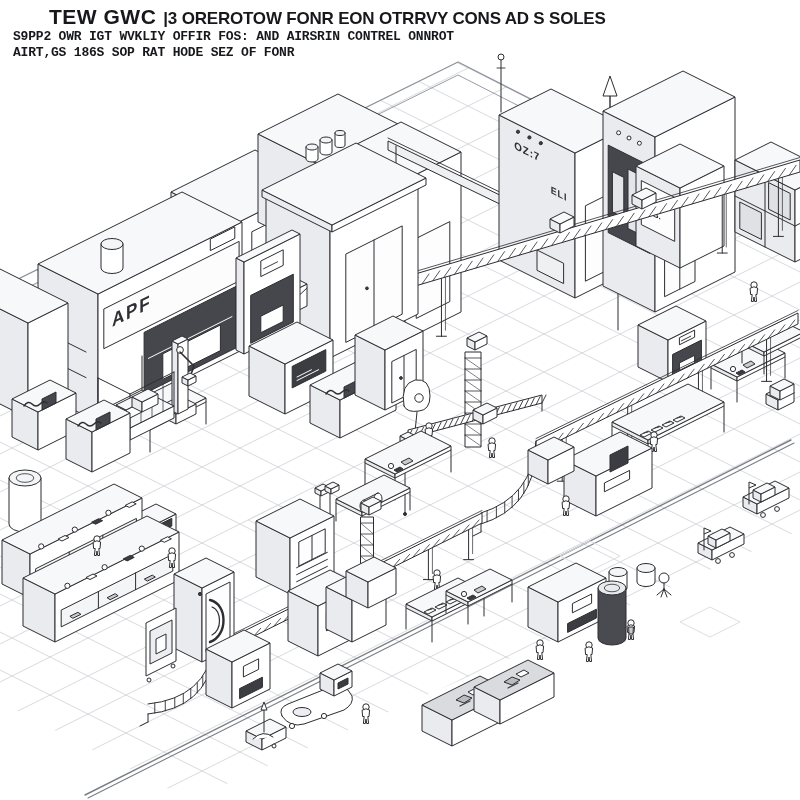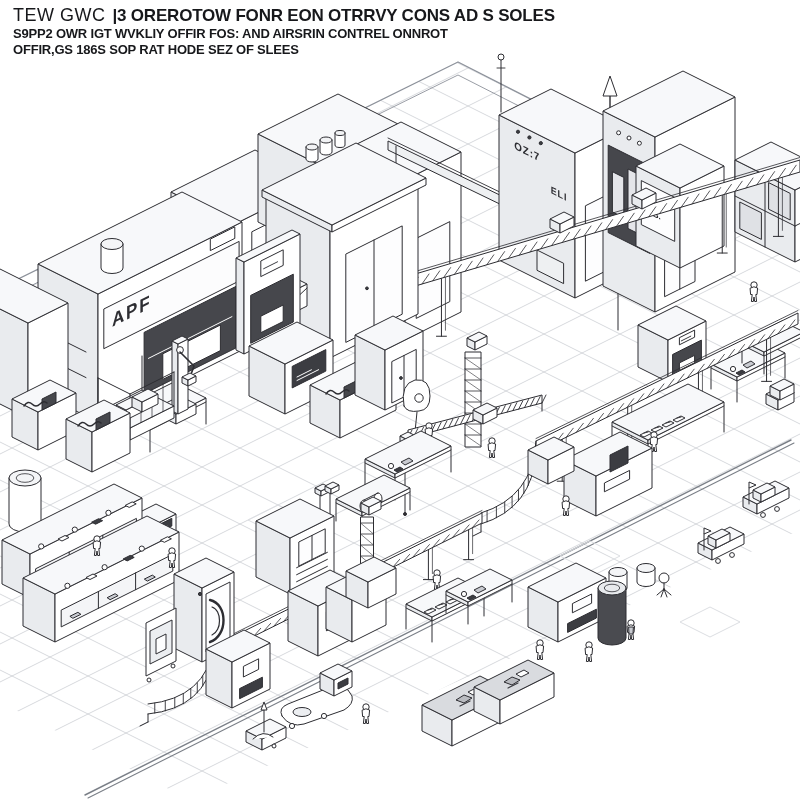--- a/index.html
+++ b/index.html
@@ -1,35 +1,35 @@
 <!DOCTYPE html>
 <html><head>
 <meta charset="utf-8">
 <style>
   html,body{margin:0;padding:0;background:#ffffff;}
   .stage{position:relative;width:800px;height:800px;background:#ffffff;overflow:hidden;
          font-family:"Liberation Sans",sans-serif;}
   #iso{position:absolute;left:0;top:0;}
   .title{position:absolute;left:13px;top:5px;color:#17181b;z-index:2;line-height:1.15;}
   .l1{display:flex;align-items:baseline;}
-  .brand{font-size:18px;font-weight:400;letter-spacing:.5px;}
+  .brand{font-size:21px;font-weight:700;letter-spacing:.5px;margin-left:36px;}
   .rest{font-size:17px;font-weight:700;letter-spacing:-.2px;margin-left:7px;}
-  .l2,.l3{font-size:13px;font-weight:700;letter-spacing:-.2px;margin-top:1px;}
+  .l2,.l3{font-size:13px;font-weight:700;letter-spacing:-.2px;margin-top:1px;font-family:Liberation Mono, monospace;}
 </style>
 </head>
 <body>
 
 <div class="stage">
   <div class="title">
     <div class="l1">
       <span class="brand">TEW GWC</span>
       <span class="rest">|3 OREROTOW FONR EON OTRRVY CONS AD S SOLES</span>
     </div>
     <div class="l2">S9PP2 OWR IGT WVKLIY OFFIR FOS: AND AIRSRIN CONTREL ONNROT</div>
-    <div class="l3">OFFIR,GS 186S SOP RAT HODE SEZ OF SLEES</div>
+    <div class="l3">AIRT,GS 186S SOP RAT HODE SEZ OF FONR</div>
   </div>
   <svg id="iso" width="800" height="800" viewBox="0 0 800 800">
       <defs>
         <clipPath id="floorclip">
           <polygon points="458.0,62.0 800.0,236.0 800.0,530.0 190.0,800.0 0.0,702.0 0.0,288.0"></polygon>
         </clipPath>
       </defs>
       <g clip-path="url(#floorclip)">
         <line x1="-40" y1="170" x2="840" y2="-270" stroke="#c9ccd2" stroke-width="0.75"></line>
         <line x1="-40" y1="208" x2="840" y2="-232" stroke="#c9ccd2" stroke-width="0.75"></line>

